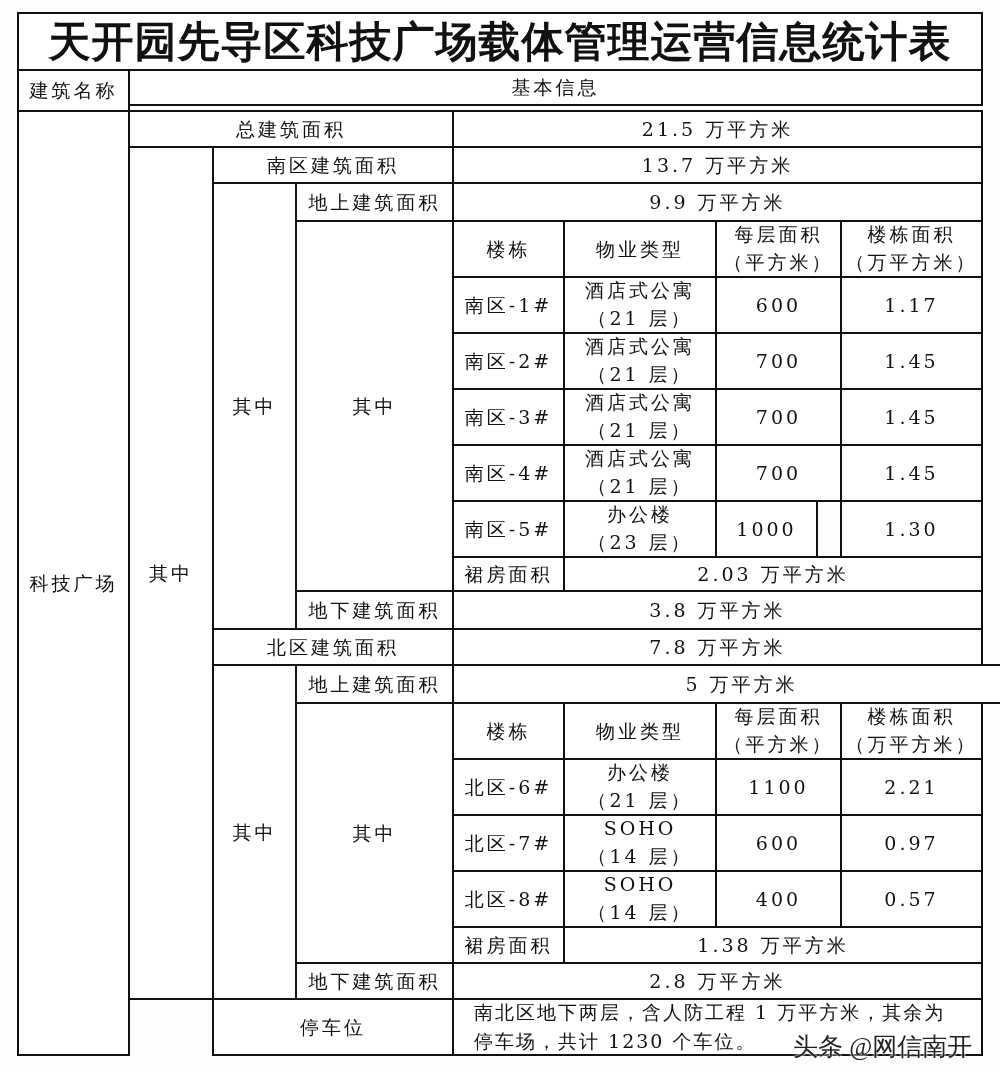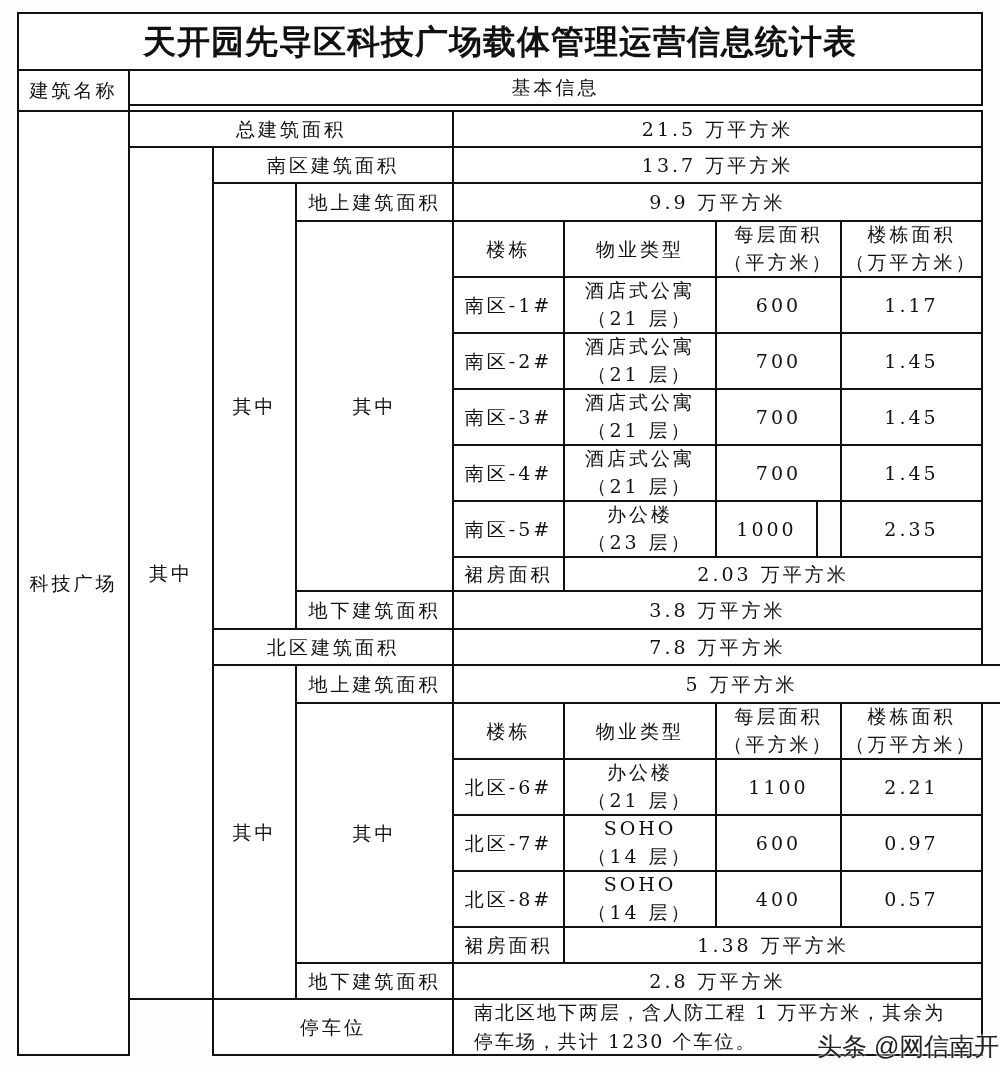--- a/index.html
+++ b/index.html
@@ -2,27 +2,27 @@
 <html><head>
 <meta charset="utf-8">
 <style>
   html, body { margin:0; padding:0; background:#ffffff; }
   body { width:1000px; height:1072px; position:relative; overflow:hidden;
          font-family:"DejaVu Serif","Liberation Serif",serif; color:#111; }
   #sheet { position:absolute; left:0; top:0; width:1000px; height:1072px; background:#fdfdfd; }
   .cell { position:absolute; box-sizing:border-box; border:2px solid #111;
           display:flex; align-items:center; justify-content:center; text-align:center;
           font-size:19px; line-height:1.5; letter-spacing:3px; background:#ffffff; }
-  .cell.title { font-size:33px; font-weight:bold; letter-spacing:1px;
+  .cell.title { font-size:42px; font-weight:bold; letter-spacing:1px;
                 font-family:"DejaVu Sans","Liberation Sans",sans-serif; }
   .cell.left { justify-content:flex-start; text-align:left; padding:0 20px; letter-spacing:2px; line-height:1.55; }
   .cell .two { display:block; white-space:pre-line; line-height:1.45; }
   #watermark { position:absolute; left:793px; top:1030px; font-size:25px; color:#222;
-               font-family:Liberation Sans, sans-serif; letter-spacing:0;
-               text-shadow:0 0 3px #fff, 0 0 3px #fff;margin-left:24px; }
+               font-family:Liberation Serif, serif; letter-spacing:0;
+               text-shadow:0 0 3px #fff, 0 0 3px #fff; }
 </style>
 </head>
 <body>
 
 <div id="sheet">
 
   <div class="cell title" style="left:17px;top:12px;width:966px;height:59px">天开园先导区科技广场载体管理运营信息统计表</div>
 
   <div class="cell" style="left:17px;top:69px;width:113px;height:43px">建筑名称</div>
   <div class="cell" style="left:128px;top:69px;width:855px;height:37px">基本信息</div>
@@ -86,21 +86,21 @@
     </div>
   <div class="cell" style="left:715px;top:444px;width:127px;height:58px">700</div>
   <div class="cell" style="left:840px;top:444px;width:143px;height:58px">1.45</div>
 
   <div class="cell" style="left:452px;top:500px;width:113px;height:58px">南区-5#</div>
   <div class="cell" style="left:563px;top:500px;width:154px;height:58px">
       <span class="two">办公楼
 （23 层）</span>
     </div>
   <div class="cell" style="left:715px;top:500px;width:103px;height:58px">1000</div>
-  <div class="cell" style="left:840px;top:500px;width:143px;height:58px">2.35</div>
+  <div class="cell" style="left:840px;top:500px;width:143px;height:58px">1.30</div>
 
   <div class="cell" style="left:452px;top:556px;width:113px;height:36px">裙房面积</div>
   <div class="cell" style="left:563px;top:556px;width:420px;height:36px">2.03 万平方米</div>
 
   <div class="cell" style="left:295px;top:590px;width:159px;height:40px">地下建筑面积</div>
   <div class="cell" style="left:452px;top:590px;width:531px;height:40px">3.8 万平方米</div>
 
   <div class="cell" style="left:212px;top:628px;width:242px;height:38px">北区建筑面积</div>
   <div class="cell" style="left:452px;top:628px;width:531px;height:38px">7.8 万平方米</div>
 

